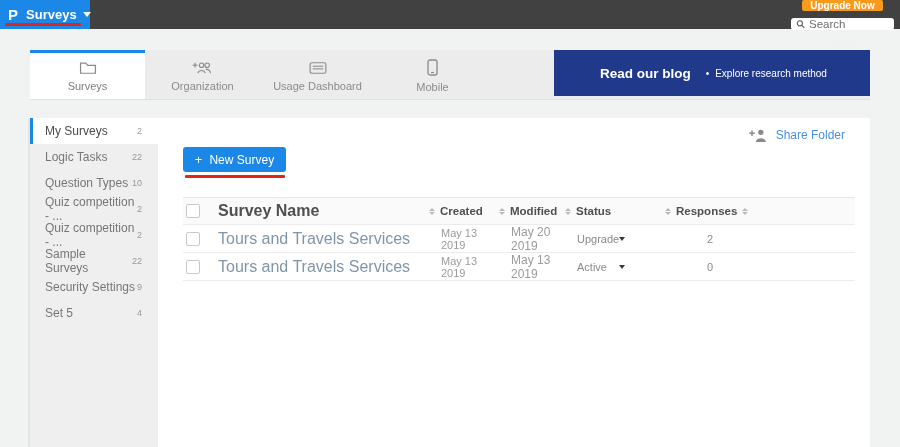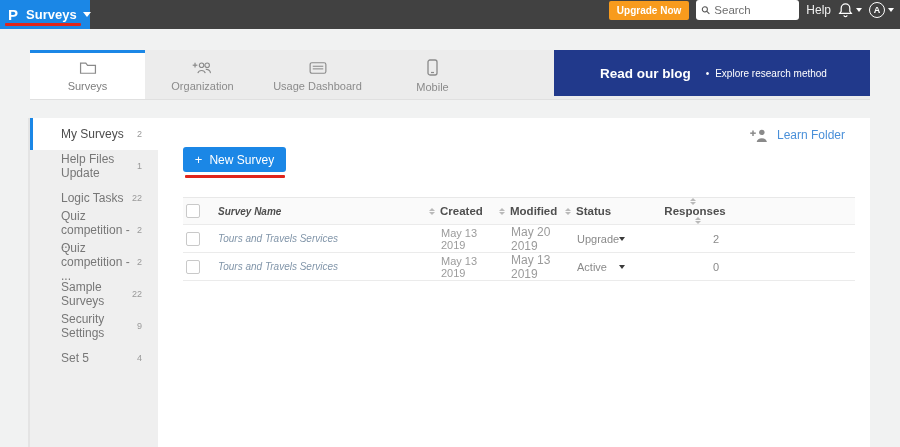--- a/index.html
+++ b/index.html
@@ -16,21 +16,21 @@
   .topbar { position:absolute; left:0; top:0; width:900px; height:29px; background:#414141; }
   .brand { position:absolute; left:0; top:0; width:90px; height:29px; background:#1b87e6;
            display:flex; align-items:center; padding-left:8px; cursor:pointer; }
   .logo { color:#fff; font-weight:bold; font-size:15px; margin-right:8px; }
   .brand-label { color:#fff; font-size:13px; font-weight:600; margin-right:6px; }
   .caret { width:0; height:0; border-left:4px solid transparent; border-right:4px solid transparent;
            border-top:5px solid #fff; display:inline-block; }
   .caret.sm { border-left-width:3px; border-right-width:3px; border-top-width:4px; }
   .annot { position:absolute; background:#e1251b; height:3px; border-radius:1px; }
   .u1 { left:5px; top:23px; width:76px; }
-  .topbar-right { position:absolute; right:6px; top:0; height:20px; display:flex; align-items:center; gap:7px; }
+  .topbar-right { position:absolute; right:6px; top:0; height:20px; display:flex; align-items:center; gap:7px;flex-direction:column; }
   .upgrade { background:#f89b1d; color:#fff; border:none; border-radius:2px; font-family:inherit;
              font-size:10px; font-weight:bold; height:19px; padding:0 8px; cursor:pointer; }
   .search { background:#fff; border-radius:3px; height:20px; width:103px; display:flex; align-items:center; padding:0 5px; }
   .search input { border:none; outline:none; width:80px; font-family:inherit; font-size:11.5px; color:#444; margin-left:4px; background:transparent; }
   .search input::placeholder { color:#6e6e6e; }
   .help { color:#f0f0f0; font-size:12px; cursor:pointer; }
   .icon-wrap { display:flex; align-items:center; gap:3px; cursor:pointer; }
   .avatar { width:16px; height:16px; border:1.5px solid #fff; border-radius:50%; color:#fff;
             font-size:9px; font-weight:bold; display:flex; align-items:center; justify-content:center; }
 
@@ -44,47 +44,47 @@
   .promo { position:absolute; left:524px; top:0; width:316px; height:46px; background:#21398b;
            display:flex; align-items:center; cursor:pointer; }
   .promo-title { color:#fff; font-size:13.5px; font-weight:600; width:48%; text-align:center;padding-left:31px; }
   .promo ul { list-style:none; }
   .promo li { color:#fff; font-size:10px; line-height:1.7; }
   .promo li::before { content:"•"; margin-right:6px; }
 
   
   .sidebar { position:absolute; left:28px; top:118px; width:130px; bottom:0; background:#efefef;
              border-left:2px solid #e4e4e4; }
-  .side-item { height:32px; display:flex; align-items:center; justify-content:space-between;
-               padding:0 16px 0 28px; color:#777; font-size:12px; cursor:pointer; border-left:3px solid transparent; }
+  .side-item { height:26px; display:flex; align-items:center; justify-content:space-between;
+               padding:0 16px 0 12px; color:#777; font-size:12px; cursor:pointer; border-left:3px solid transparent; }
   .side-item .count { font-size:9px; color:#999; }
   .side-item.active { background:#fff; border-left:3px solid #1b87e6; color:#4c4c4c; }
 
   .main { position:absolute; left:158px; top:118px; width:712px; bottom:0; background:#fff; }
   .share { position:absolute; top:10px; right:25px; display:flex; align-items:center; gap:8px; cursor:pointer; }
   .share span { color:#4a90d9; font-size:12px; }
   .new-survey { position:absolute; left:25px; top:29px; width:103px; height:25px; background:#1b87e6;
                 color:#fff; border:none; border-radius:3px; font-family:inherit; font-size:12px;
                 display:flex; align-items:center; justify-content:center; gap:7px; cursor:pointer; }
   .new-survey .plus { font-size:13px; font-weight:400; }
   .u2 { left:27px; top:57px; width:100px; }
 
   
   .table { position:absolute; left:25px; top:79px; width:672px; }
   .trow { display:flex; align-items:center; height:28px; border-bottom:1px solid #ebebeb; }
   .trow.thead { background:#fafafa; border-top:1px solid #e8e8e8; font-weight:bold; color:#4f4f4f; font-size:11.5px; }
   .c-cb { width:30px; display:flex; align-items:center; }
   .cbox { width:14px; height:14px; border:1px solid #c9c9c9; border-radius:2px; background:#fff; margin-left:3px; cursor:pointer; }
-  .c-name { flex:1; padding-left:5px; font-size:10px;font-style:italic; }
+  .c-name { flex:1; padding-left:5px; font-size:16px; }
   .thead .c-name { color:#4f4f4f; }
   .trow .name-link { color:#8195a9; cursor:pointer; }
   .c-created { width:70px; font-size:11px; color:#9b9b9b; display:flex; align-items:center; }
   .c-mod { width:66px; font-size:12px; color:#9b9b9b; display:flex; align-items:center; }
   .c-status { width:100px; font-size:11px; color:#8a8a8a; display:flex; align-items:center; }
-  .c-resp { width:60px; font-size:11px; color:#8a8a8a; display:flex; align-items:center;flex-direction:column; }
+  .c-resp { width:60px; font-size:11px; color:#8a8a8a; display:flex; align-items:center; }
   .c-spacer { width:130px; }
   .thead .c-created, .thead .c-mod, .thead .c-status, .thead .c-resp { color:#4f4f4f; font-size:11.5px; }
   .cell-pad { padding-left:12px; }
   .sort { display:inline-flex; flex-direction:column; gap:1px; margin-right:5px; }
   .sort i { width:0; height:0; border-left:3px solid transparent; border-right:3px solid transparent; display:block; }
   .sort .up { border-bottom:3.5px solid #b9b9b9; }
   .sort .dn { border-top:3.5px solid #b9b9b9; }
   .sort.trail { margin-left:5px; margin-right:0; }
   .status-caret { width:0; height:0; border-left:3.5px solid transparent; border-right:3.5px solid transparent;
                   border-top:4.5px solid #3a3a3a; margin-left:auto; margin-right:40px; cursor:pointer; }
@@ -166,26 +166,26 @@
       </ul>
     </div>
   </nav>
 
   <aside class="sidebar">
     <div class="side-item active">
       <span>My Surveys</span>
       <span class="count">2</span>
     </div>
     <div class="side-item">
-      <span>Help Files Update</span>
-      <span class="count">1</span>
-    </div>
-    <div class="side-item">
       <span>Logic Tasks</span>
       <span class="count">22</span>
+    </div>
+    <div class="side-item">
+      <span>Question Types</span>
+      <span class="count">10</span>
     </div>
     <div class="side-item">
       <span>Quiz competition - ...</span>
       <span class="count">2</span>
     </div>
     <div class="side-item">
       <span>Quiz competition - ...</span>
       <span class="count">2</span>
     </div>
     <div class="side-item">
@@ -203,21 +203,21 @@
   </aside>
 
   <main class="main">
     <div class="share">
       <svg width="19" height="13" viewBox="0 0 20 14">
         <circle cx="12.5" cy="3.6" r="2.9" fill="#8a8a8a"></circle>
         <path d="M7 14 a5.6 5 0 0 1 11 0 z" fill="#8a8a8a"></path>
         <line x1="3" y1="1.5" x2="3" y2="7.5" stroke="#8a8a8a" stroke-width="1.6"></line>
         <line x1="0" y1="4.5" x2="6" y2="4.5" stroke="#8a8a8a" stroke-width="1.6"></line>
       </svg>
-      <span>Learn Folder</span>
+      <span>Share Folder</span>
     </div>
 
     <button class="new-survey">
       <span class="plus">+</span>
       <span>New Survey</span>
     </button>
     <div class="annot u2"></div>
 
     <div class="table">
       <div class="trow thead">

